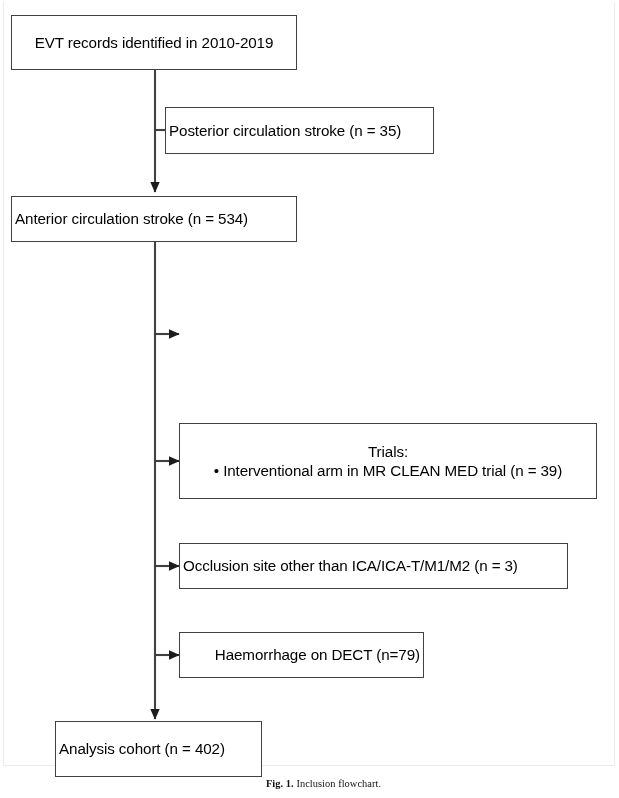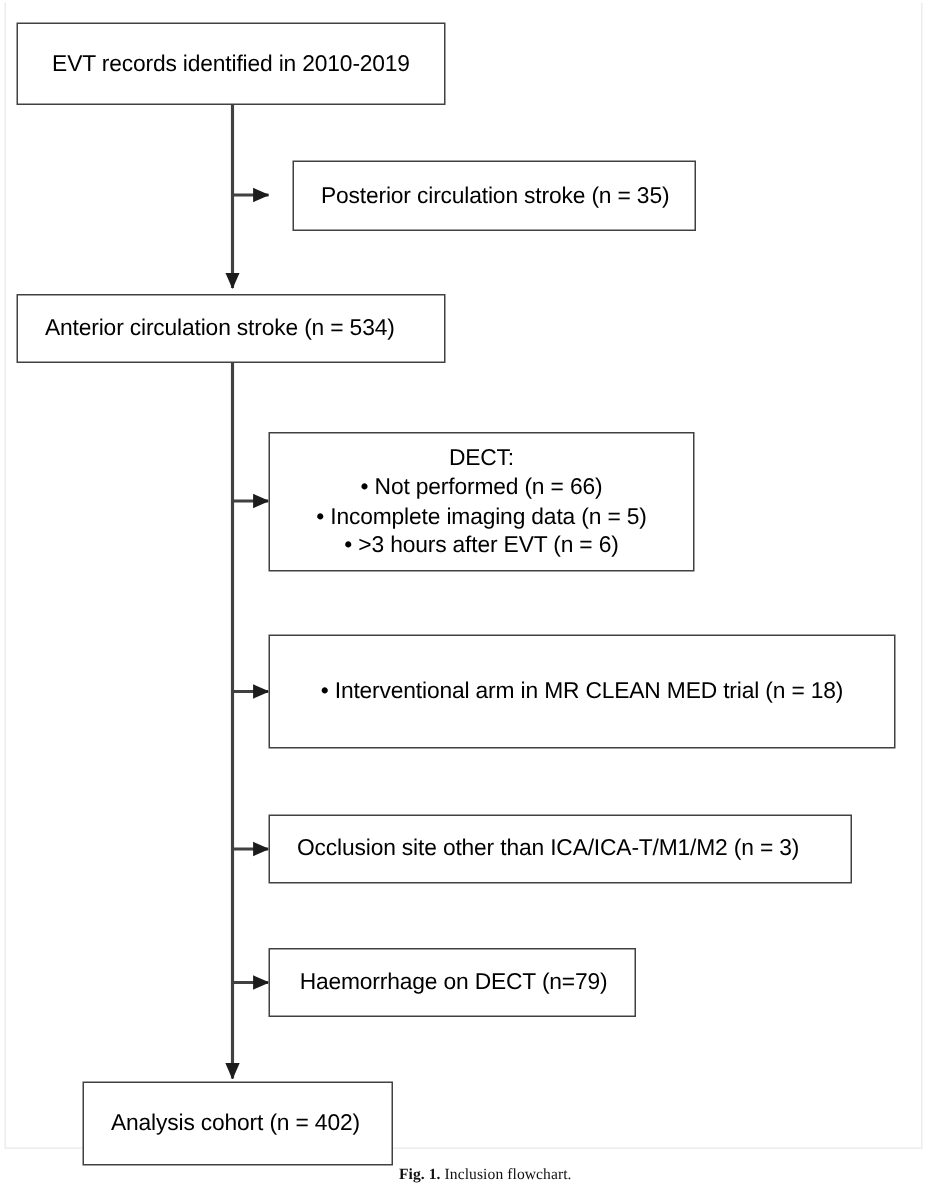--- a/index.html
+++ b/index.html
@@ -39,21 +39,21 @@
     box-sizing: border-box;
     border: 1.6px solid #414141;
     background: #ffffff;
     color: #000000;
     font-size: 15.2px;
     line-height: 1.30;
     letter-spacing: -0.1px;
     display: flex;
     flex-direction: column;
     justify-content: center;
-    padding: 2px 18px;
+    padding: 2px 3px;
   }
   .node .line {
     white-space: nowrap;
   }
   .center  { text-align: center; }
   .left    { text-align: left; }
   .tight   { line-height: 1.26; }
   .caption {
     position: absolute;
     left: 0;
@@ -96,37 +96,32 @@
 
     <line x1="155" y1="566" x2="179" y2="566" stroke="#414141" stroke-width="2.1" marker-end="url(#arrow)"></line>
 
     <line x1="155" y1="655" x2="179" y2="655" stroke="#414141" stroke-width="2.1" marker-end="url(#arrow)"></line>
   </svg>
 
   <div class="node center" style="left:11px; top:15px; width:286px; height:55px;">
     <div class="line">EVT records identified in 2010-2019</div>
   </div>
 
-  <div class="node left" style="left:195px; top:107px; width:269px; height:47px;">
+  <div class="node left" style="left:165px; top:107px; width:269px; height:47px;">
     <div class="line">Posterior circulation stroke (n = 35)</div>
   </div>
 
   <div class="node left" style="left:11px; top:196px; width:286px; height:46px;">
     <div class="line">Anterior circulation stroke (n = 534)</div>
   </div>
 
-  <div class="node center tight" style="left:179px; top:288px; width:284px; height:93px;">
-    <div class="line">DECT:</div>
-    <div class="line">• Not performed (n = 66)</div>
-    <div class="line">• Incomplete imaging data (n = 5)</div>
-    <div class="line">• &gt;3 hours after EVT (n = 6)</div>
-  </div>
 
   <div class="node center tight" style="left:179px; top:423px; width:418px; height:76px;">
-    <div class="line">• Interventional arm in MR CLEAN MED trial (n = 18)</div>
+    <div class="line">Trials:</div>
+    <div class="line">• Interventional arm in MR CLEAN MED trial (n = 39)</div>
   </div>
 
   <div class="node left" style="left:179px; top:543px; width:389px; height:46px;">
     <div class="line">Occlusion site other than ICA/ICA-T/M1/M2 (n = 3)</div>
   </div>
 
   <div class="node left" style="left:179px; top:632px; width:245px; height:46px;align-items:flex-end;">
     <div class="line">Haemorrhage on DECT (n=79)</div>
   </div>
 

